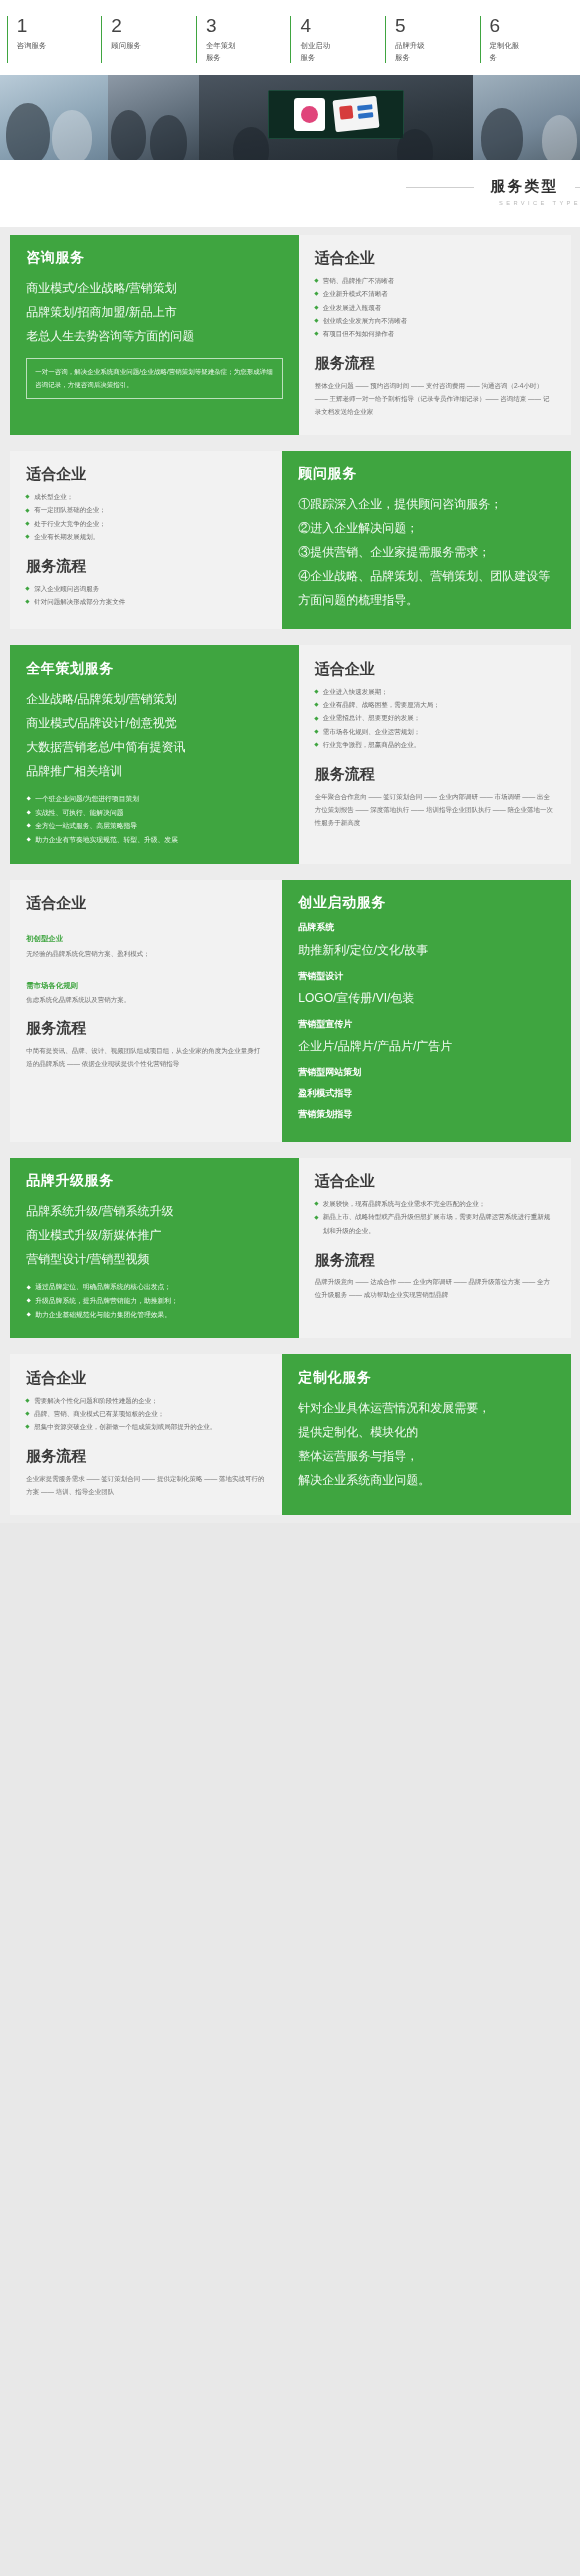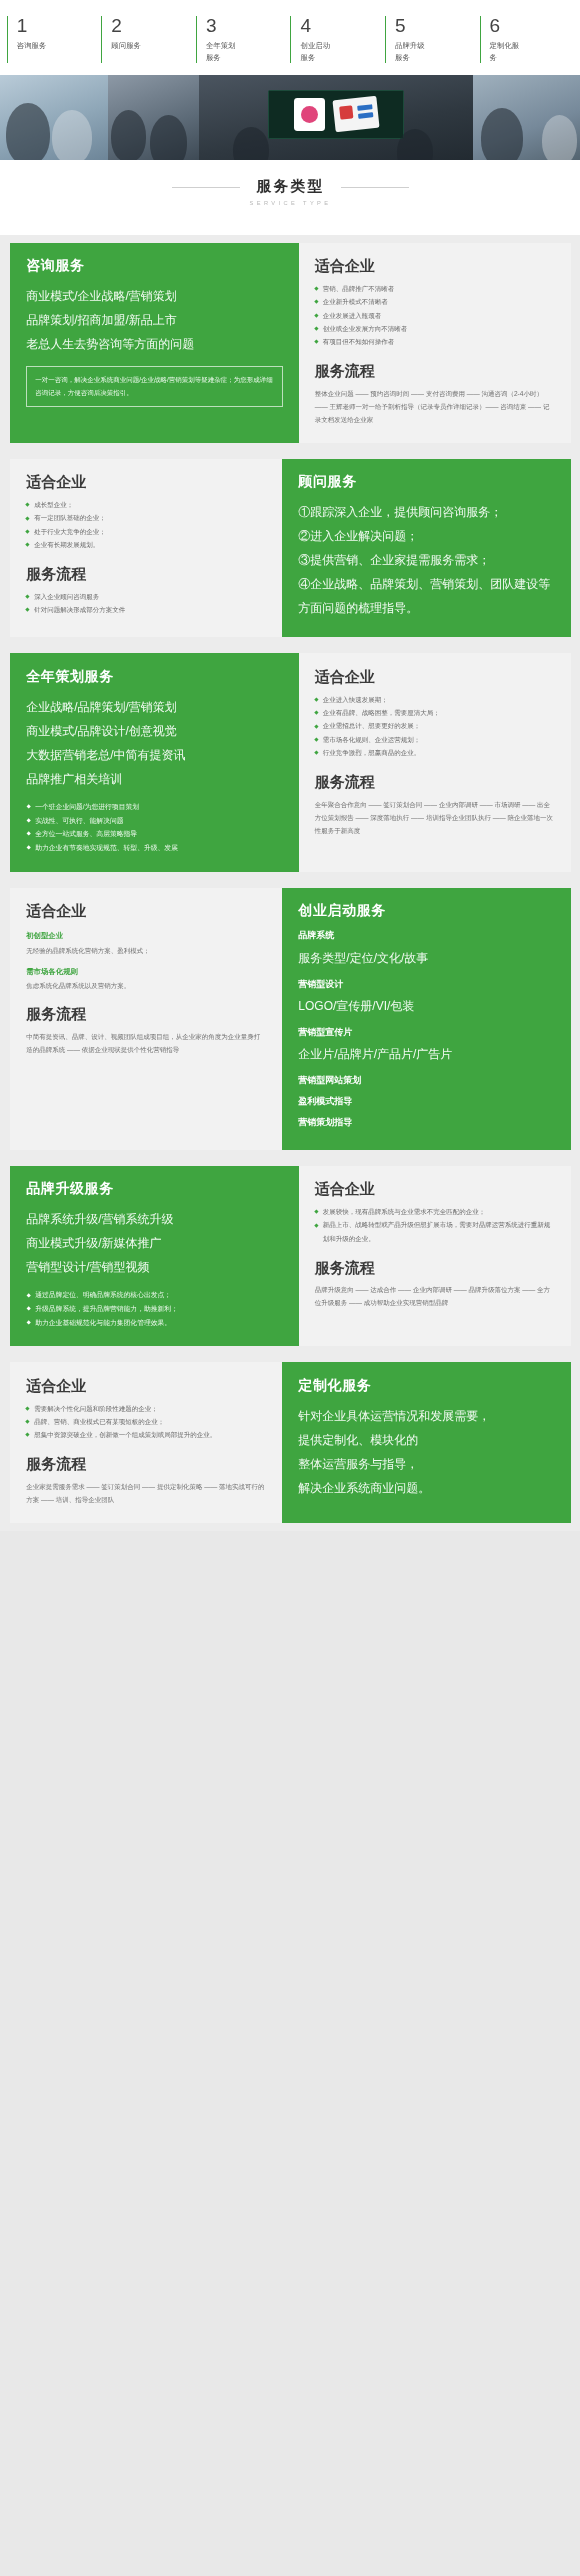--- a/index.html
+++ b/index.html
@@ -97,22 +97,22 @@
   .screen .card::after {
     content: "";
     position: absolute; left: 24px; top: 8px;
     width: 14.7px; height: 4.5px; background: #2c6fc4; border-radius: 1.1px;
     box-shadow: 0 8px 0 0 #2c6fc4;
   }
 
   
   .section-title-wrap {
     background: #ffffff;
-    text-align: center;
-    padding: 17px 0 29px 0;
+    text-align: right;
+    padding: 17px 0 21px 0;
     position: relative;
   }
   .section-title {
     font-size: 14.7px;
     letter-spacing: 2.3px;
     color: #2f2f2f;
     font-weight: bold;
     display: inline-block;
     position: relative;
     padding: 0 22.6px;
@@ -237,21 +237,21 @@
   }
   .g-para {
     font-size: 6.5px;
     line-height: 2.0;
     color: #6f6f6f;
   }
   .g-sub {
     font-size: 7.4px;
     font-weight: bold;
     color: #3fa540;
-    margin-top: 10px;
+    margin-top: 21px;
     margin-bottom: 2.3px;
   }
   .flow-text {
     font-size: 6.5px;
     line-height: 2.0;
     color: #6f6f6f;
   }
 </style>
 </head>
 <body>
@@ -391,21 +391,21 @@
         <div class="flow-text">全年聚合合作意向 —— 签订策划合同 —— 企业内部调研 —— 市场调研 —— 出全方位策划报告 —— 深度落地执行 —— 培训指导企业团队执行 —— 陪企业落地一次性服务于新高度</div>
       </div>
     </div>
   </div>
 
   <div class="block">
     <div class="row reverse">
       <div class="panel green">
         <div class="svc-title">创业启动服务</div>
         <div class="sub-head">品牌系统</div>
-        <div class="green-line">服务类型/定位/文化/故事</div>
+        <div class="green-line">助推新利/定位/文化/故事</div>
         <div class="sub-head">营销型设计</div>
         <div class="green-line">LOGO/宣传册/VI/包装</div>
         <div class="sub-head">营销型宣传片</div>
         <div class="green-line">企业片/品牌片/产品片/广告片</div>
         <div class="sub-head">营销型网站策划</div>
         <div class="sub-head">盈利模式指导</div>
         <div class="sub-head">营销策划指导</div>
       </div>
       <div class="panel grey">
         <div class="g-head">适合企业</div>

